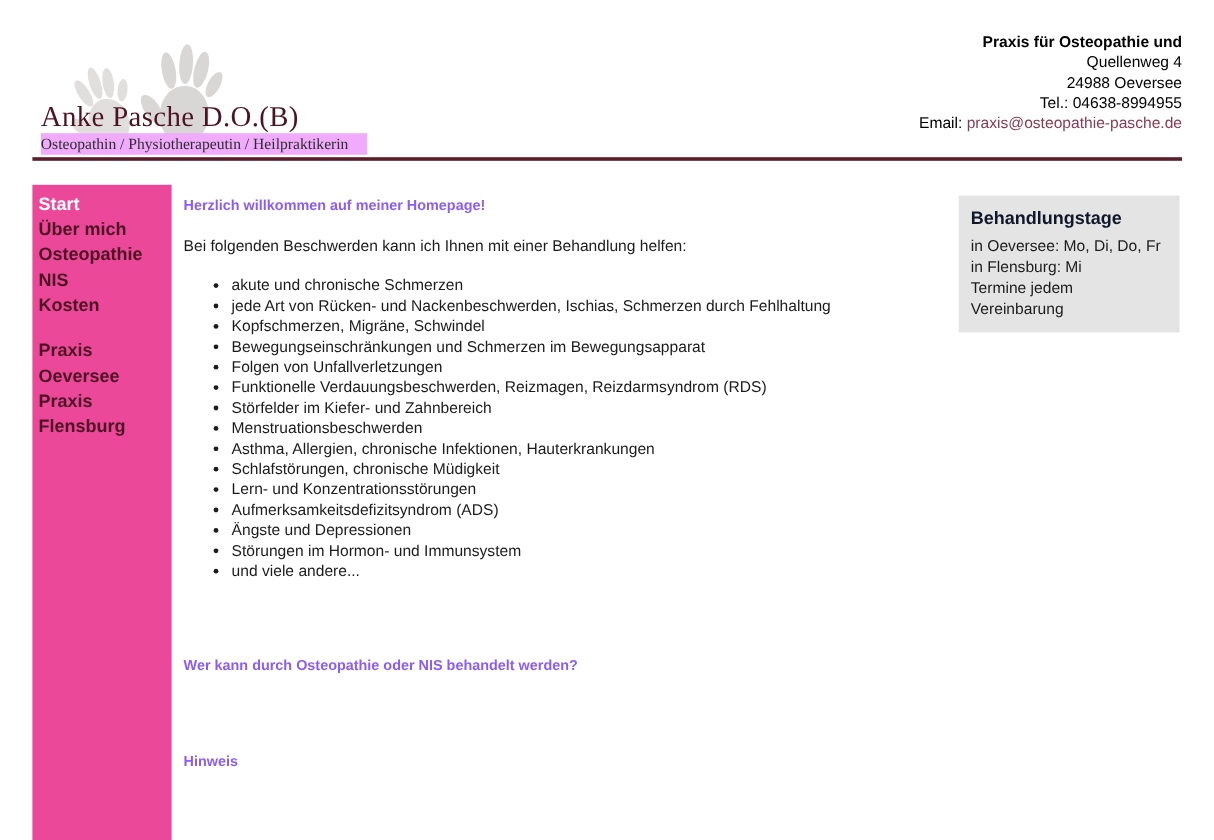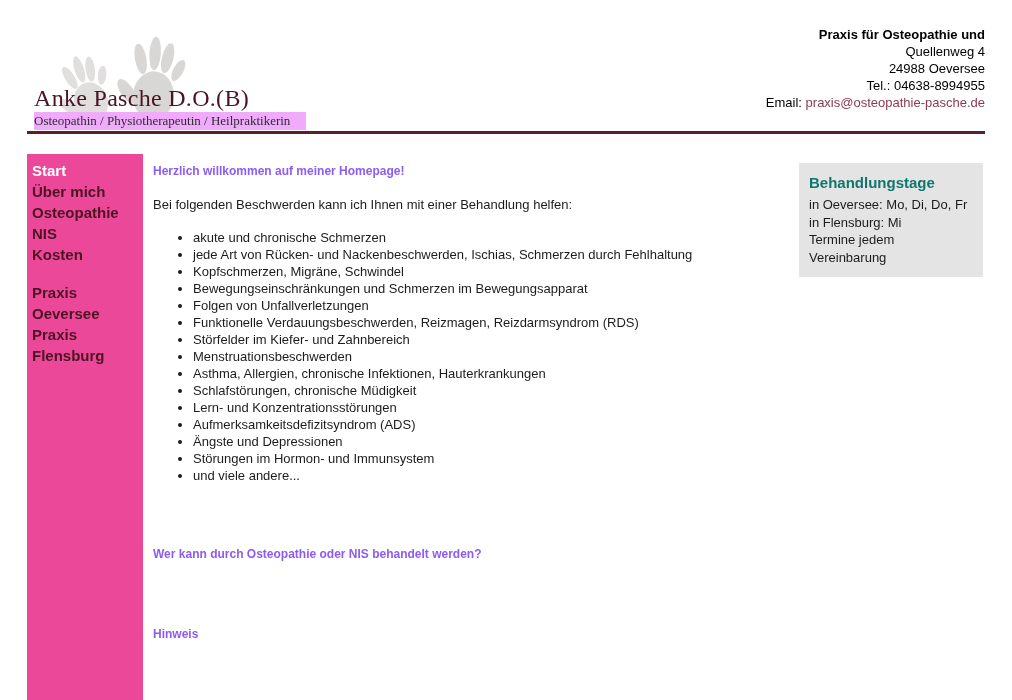--- a/index.html
+++ b/index.html
@@ -52,21 +52,21 @@
   ul { font-size:13px; line-height:17px; margin-top:16px; padding-left:40px; }
   .who-heading { margin-top:60px; }
   .hint-heading { margin-top:60px; }
 
   .infobox {
     margin-left:auto; margin-right:2px; margin-top:29px;
     width:184px; background:#e5e4e4;
     padding:10px 10px 11px 10px;
   }
   .infobox-title {
-    font-size:15px; font-weight:bold; color:#0f766e; line-height:19px;
+    font-size:15px; font-weight:bold; color:#0f172a; line-height:19px;
     margin-bottom:4px;
   }
   .infobox-line { font-size:13px; line-height:17.5px; color:#1c1c1c; }
 </style>
 </head>
 <body>
 
 <div class="page">
 
   <header class="header">

